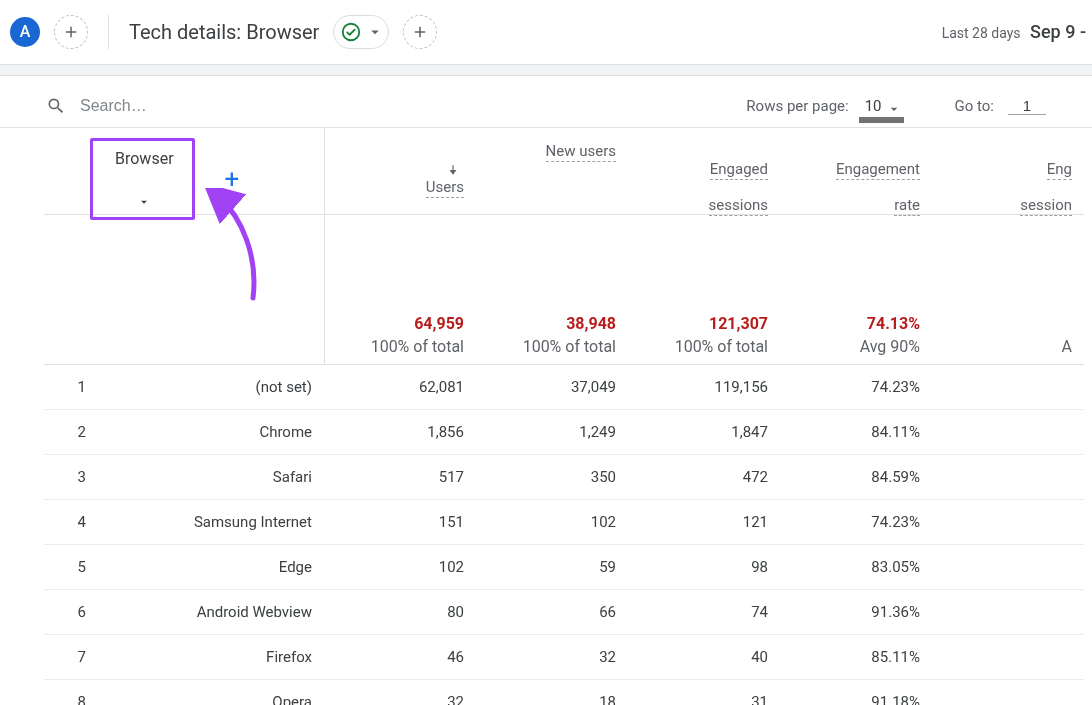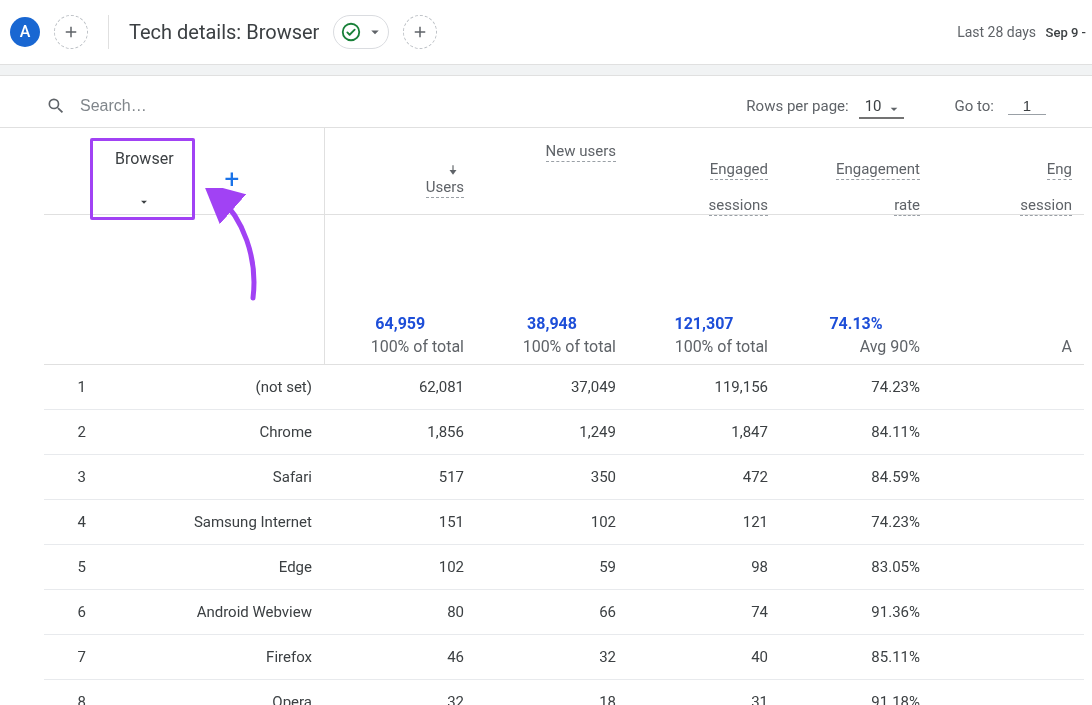--- a/index.html
+++ b/index.html
@@ -58,21 +58,21 @@
       height: 34px;
       padding: 0 4px 0 6px;
       margin-left: 14px;
       gap: 2px;
       cursor: pointer;
     }
     .status-chip .check { color: #188038; display:flex; }
     .status-chip .caret { color: #5f6368; display:flex; margin-left:2px;}
     .top-spacer { flex: 1; }
     .date-range { font-size: 14px; color: #5f6368; white-space: nowrap; }
-    .date-range strong { color: #3c4043; font-weight: 500; margin-left: 6px; font-size:13px;}
+    .date-range strong { color: #3c4043; font-weight: 500; margin-left: 6px; font-size:18px;}
     
     .gray-strip {
       height: 12px;
       background: #f1f3f4;
       border-top: 1px solid #e0e0e0;
       border-bottom: 1px solid #e0e0e0;
     }
     
     .toolbar {
       height: 52px;
@@ -82,21 +82,21 @@
       border-bottom: 1px solid #e0e0e0;
     }
     .search-wrap { display:flex; align-items:center; gap:14px; color:#5f6368; font-size:16px;}
     .search-wrap input {
       border: none; outline: none; font-size: 16px; color:#3c4043; width:180px;
     }
     .search-wrap input::placeholder { color:#80868b; }
     .toolbar-spacer { flex:1; }
     .rows-per-page { display:flex; align-items:center; gap:10px; color:#5f6368; font-size:15px;}
     .underline-ctrl {
-      border:none; border-bottom:2px solid #737373;
+      border:none; border-bottom:6px solid #737373;
       padding: 2px 22px 2px 6px;
       font-size:15px; color:#3c4043;
       background:transparent;
       position:relative;
       text-align:left;
     }
     .select-wrap { position:relative; display:inline-block; }
     .select-wrap svg { position:absolute; right:2px; top:4px; pointer-events:none; color:#5f6368;}
     .goto { display:flex; align-items:center; gap:14px; color:#5f6368; margin-left:51px; font-size:15px;}
     .goto input {
@@ -170,21 +170,21 @@
     
     tbody tr.totals td {
       border-bottom: 1px solid #e0e0e0;
       padding: 10px 12px 8px 12px;
       vertical-align: bottom;
       height: 150px;
     }
     tbody tr.totals td.dim-col-cell {
       border-right: 1px solid #e0e0e0;
     }
-    .totals .big { font-weight:700; font-size:16px; color:#1d4ed8; display:block; margin-bottom:4px;text-align:center;}
+    .totals .big { font-weight:700; font-size:16px; color:#b91c1c; display:block; margin-bottom:4px;}
     .totals .sub { font-size:16px; color:#5f6368; }
     
     tbody tr.data-row td {
       border-bottom: 1px solid #e8eaed;
       padding: 13px 12px;
       font-size: 15px;
       color:#3c4043;
       text-align:right;
     }
     tbody tr.data-row td.idx {

